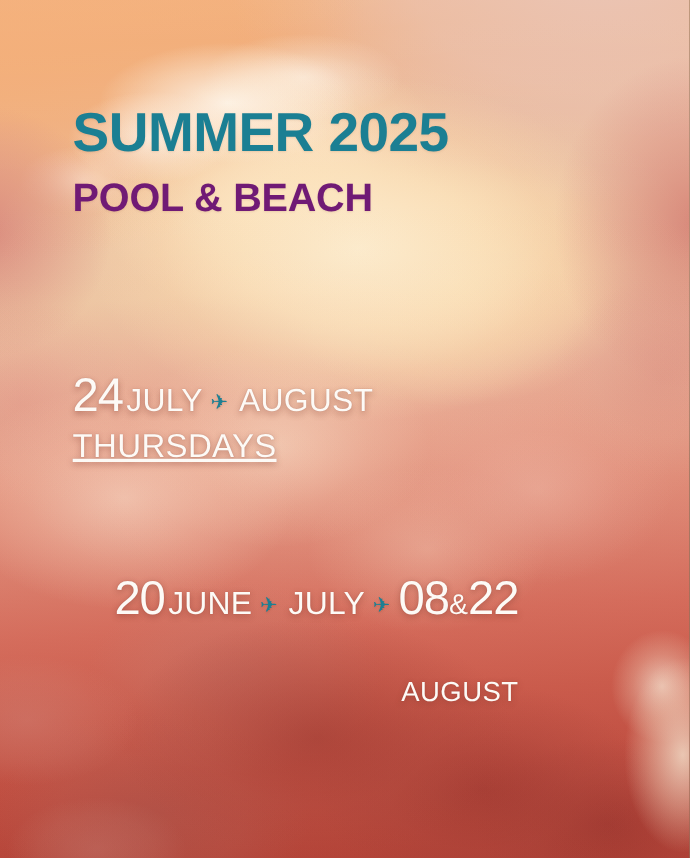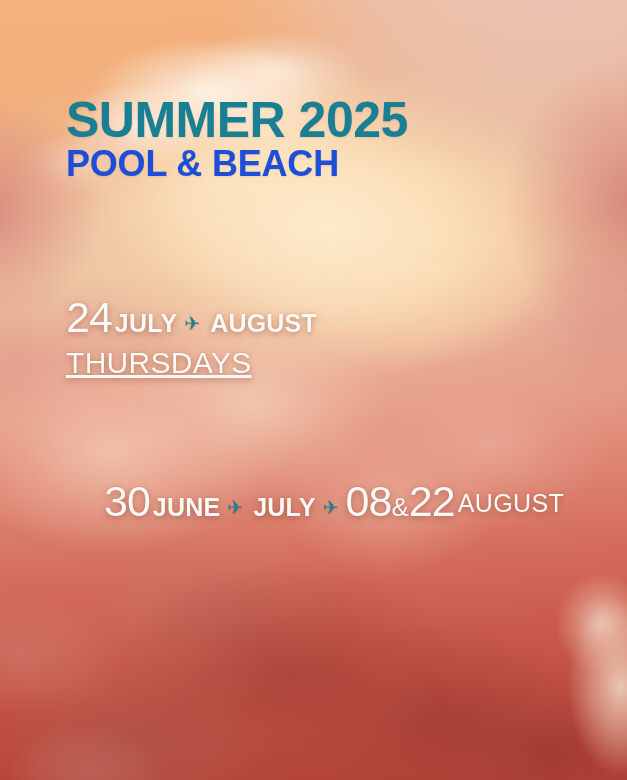--- a/index.html
+++ b/index.html
@@ -127,68 +127,70 @@
     line-height: 0.96;
     color: #1b7f93;
     white-space: nowrap;
     text-shadow: 0 1px 2px rgba(120,60,30,0.13);
   }
   .headline-sub {
     font-size: 36px;
     font-weight: bold;
     letter-spacing: -0.2px;
     line-height: 1.0;
-    color: #1d4ed8;
-    white-space: nowrap;
-    margin-top: 2px;
+    color: #701a75;
+    white-space: nowrap;
+    margin-top: 18px;
     text-shadow: 0 1px 2px rgba(120,60,30,0.13);
   }
 
   
   .event {
     position: absolute;
     white-space: nowrap;
+    margin-top: 43px;
   }
   #event-red  { left: 66px; top: 296px; }
   #event-milk { left: 104px; top: 480px; }
 
   .date-row {
     display: flex;
     align-items: baseline;
     white-space: nowrap;
     color: #fdfaf6;
     text-shadow: 0 2px 6px rgba(122,52,40,0.45), 0 0 1px rgba(122,52,40,0.35);
   }
   .date-num {
     font-size: 43px;
     font-weight: 300;
     letter-spacing: -1px;
     line-height: 1;
   }
   .date-mon {
-    font-size: 25px;
-    font-weight: 700;
+    font-size: 29px;
+    font-weight: 400;
     letter-spacing: 0.2px;
     line-height: 1;
     margin-left: 3px;
   }
   .plane-sep {
     font-size: 19px;
     line-height: 1;
     color: #1d7f93;
     margin: 0 7px;
     transform: translateY(-2px);
     text-shadow: 0 1px 2px rgba(120,60,30,0.25);
   }
   
   .date-stack {
     display: inline-flex;
-    flex-direction: row;
-    align-items: center;
-    line-height: 1;
+    flex-direction: column;
+    align-items: flex-end;
+    line-height: 1;
+    gap: 47px;
   }
   .date-stack .date-num {
     font-size: 43px;
   }
   .date-stack .date-mon-below {
     font-size: 25px;
     font-weight: 300;
     letter-spacing: 0.4px;
     margin-top: 4px;
     margin-left: 3px;
@@ -246,21 +248,21 @@
         <span class="date-num">24</span>
         <span class="date-mon">JULY</span>
         <span class="plane-sep">✈</span>
         <span class="date-mon">AUGUST</span>
       </div>
       <div class="event-tagline">THURSDAYS</div>
     </div>
 
     <div class="event" id="event-milk">
       <div class="date-row">
-        <span class="date-num">30</span>
+        <span class="date-num">20</span>
         <span class="date-mon">JUNE</span>
         <span class="plane-sep">✈</span>
         <span class="date-mon">JULY</span>
         <span class="plane-sep">✈</span>
         <span class="date-stack">
           <span>
             <span class="date-num">08</span><span class="amp">&amp;</span><span class="date-num">22</span>
           </span>
           <span class="date-mon-below">AUGUST</span>
         </span>

